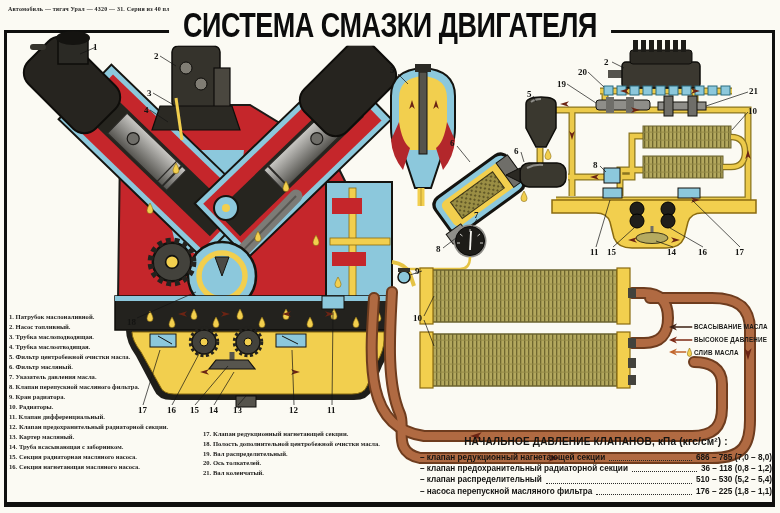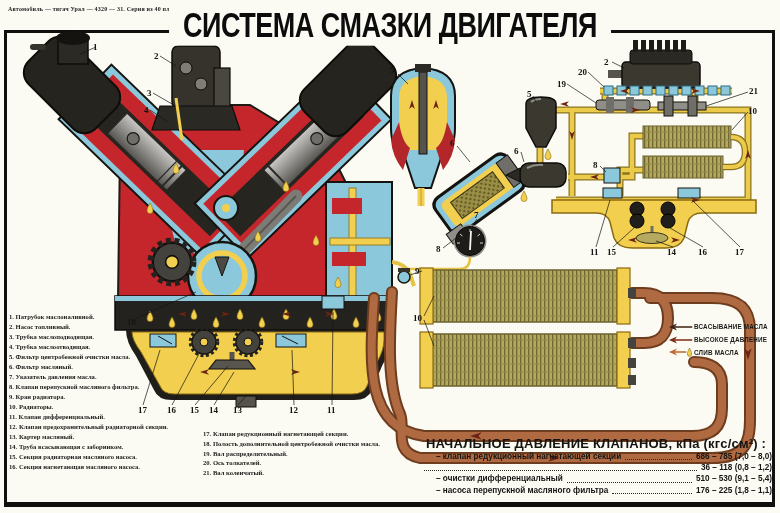--- a/index.html
+++ b/index.html
@@ -12,23 +12,23 @@
   .lg{position:absolute;z-index:4;font-family:"Liberation Serif",serif;font-weight:bold;color:#1d1c1a;}
   .lg-1{left:9px;top:312px;width:192px;font-size:6.6px;}
   .lg-2{left:203px;top:429px;width:178px;font-size:6.6px;}
   .lg-row{line-height:10px;white-space:normal;}
   .lg-2 .lg-row{padding-left:10px;text-indent:-10px;line-height:9.8px;}
   .flowleg{position:absolute;left:668px;top:320px;width:108px;z-index:4;}
   .fl-row{display:flex;align-items:center;height:13px;}
   .fl-row svg{flex:0 0 26px;}
   .fl-label{font-size:6.3px;font-weight:bold;color:#1a1a18;letter-spacing:.2px;}
   .ptable{position:absolute;left:420px;top:436px;width:352px;z-index:4;color:#141412;}
-  .pt-title{font-size:13px;font-weight:bold;text-align:center;letter-spacing:.2px;}
+  .pt-title{font-size:10px;font-weight:bold;text-align:center;margin-bottom:5px;letter-spacing:.2px;}
   .pt-row{display:flex;align-items:flex-end;font-size:8.2px;font-weight:bold;line-height:11.2px;}
-  .pt-name{white-space:nowrap;margin-left:16px;}
+  .pt-name{white-space:nowrap;}
   .pt-dots{flex:1;border-bottom:1.6px dotted #2a2a28;margin:0 4px 2px 4px;}
   .pt-val{white-space:nowrap;}
 </style>
 </head>
 <body>
 
 <div class="note">Автомобиль — тягач Урал — 4320 — 31. Серия из 40 плакатов на 55 листах. Плакат 7 на 1 листе.</div>
 <div class="frame"></div>
 <div class="title">СИСТЕМА СМАЗКИ ДВИГАТЕЛЯ</div>
 
@@ -462,28 +462,29 @@
   <div class="pt-title">НАЧАЛЬНОЕ ДАВЛЕНИЕ КЛАПАНОВ, кПа (кгс/см²) :</div>
   <div>
 
       <div class="pt-row">
         <span class="pt-name">– клапан редукционный нагнетающей секции</span>
         <span class="pt-dots"></span>
         <span class="pt-val">686 – 785  (7,0 – 8,0)</span>
       </div>
 
       <div class="pt-row">
+        <span class="pt-name">– клапан предохранительный радиаторной секции</span>
         <span class="pt-dots"></span>
         <span class="pt-val">36 – 118  (0,8 – 1,2)</span>
       </div>
 
       <div class="pt-row">
-        <span class="pt-name">– очистки дифференциальный</span>
+        <span class="pt-name">– клапан распределительный</span>
         <span class="pt-dots"></span>
-        <span class="pt-val">510 – 530  (9,1 – 5,4)</span>
+        <span class="pt-val">510 – 530  (5,2 – 5,4)</span>
       </div>
 
       <div class="pt-row">
         <span class="pt-name">– насоса перепускной масляного фильтра</span>
         <span class="pt-dots"></span>
         <span class="pt-val">176 – 225  (1,8 – 1,1)</span>
       </div>
     </div>
 </div>
 

